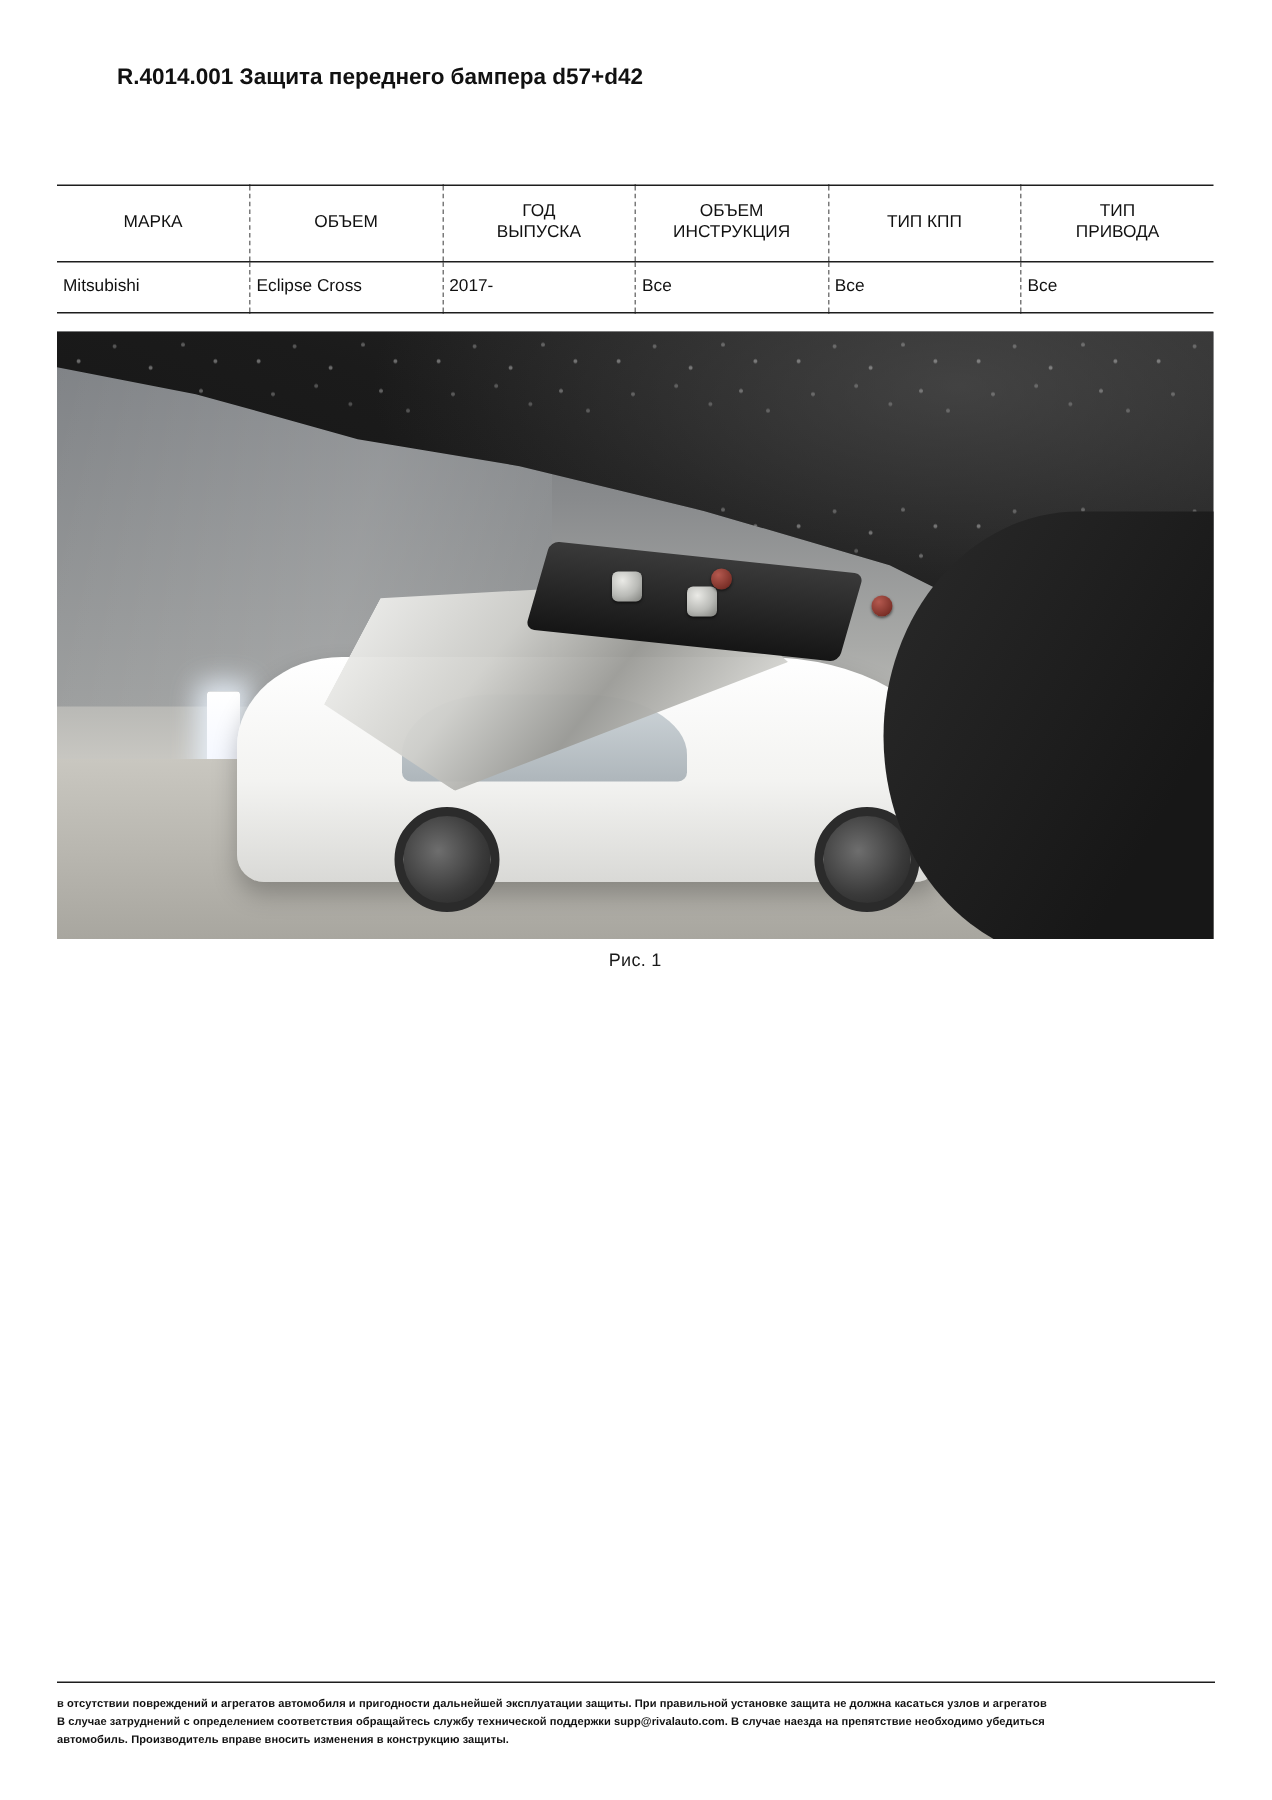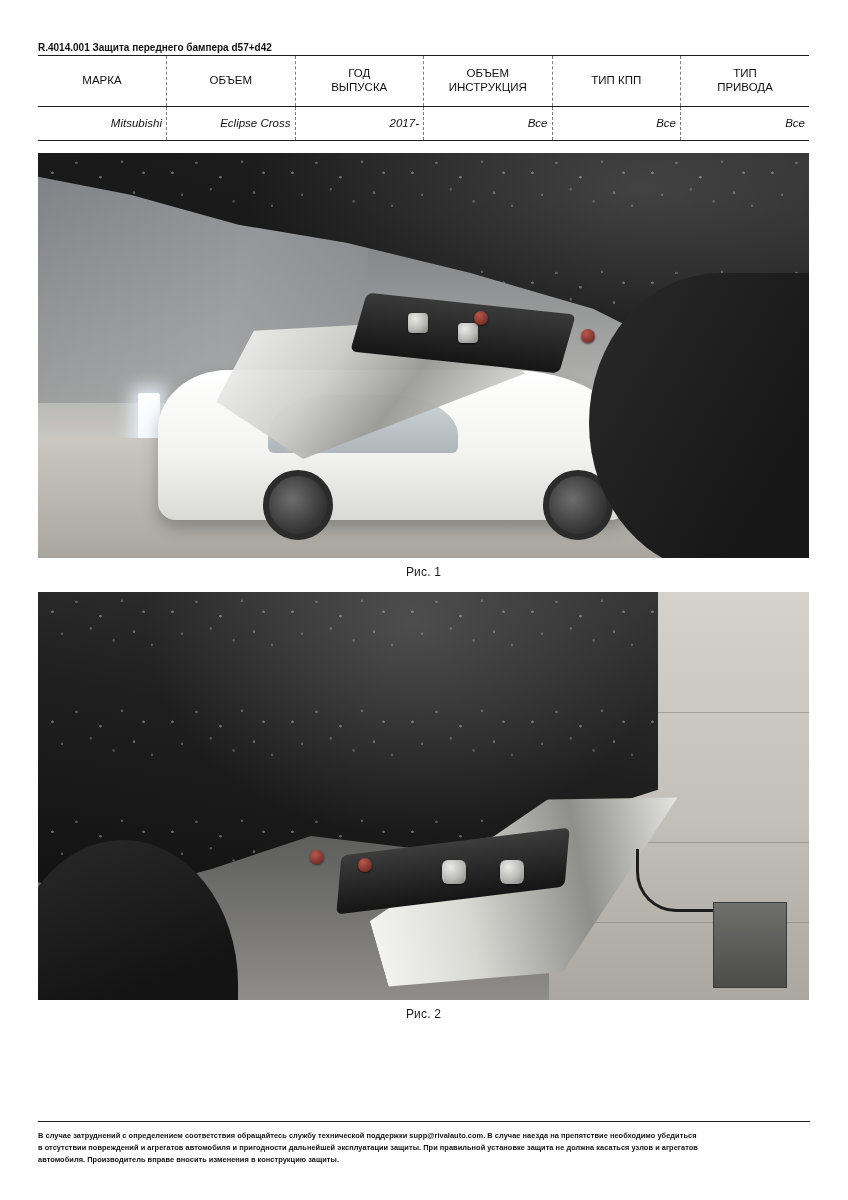--- a/index.html
+++ b/index.html
@@ -29,29 +29,31 @@
     padding-top: 36px;
   }
   .header .doc-kicker {
     font-size: 12.5px;
     letter-spacing: 0.4px;
     color: #2b2b2b;
     font-weight: 400;
     line-height: 1.4;
   }
   .header .doc-title {
-    font-size: 10px;
+    font-size: 15px;
     font-weight: bold;
     color: #111;
     margin-top: 5px;
     line-height: 1.4;
+    margin-left: 40px;
   }
 
   
   .spec-table {
+    margin-top: 61px;
     width: 771px;
     border-collapse: collapse;
     table-layout: fixed;
   }
   .spec-table thead tr {
     border-top: 1px solid #1d1d1d;
     border-bottom: 1px solid #1d1d1d;
   }
   .spec-table tbody tr {
     border-bottom: 1px solid #1d1d1d;
@@ -65,27 +67,26 @@
     line-height: 1.25;
     border-right: 1px dashed #7a7a7a;
     vertical-align: middle;
     height: 44px;
     box-sizing: border-box;
   }
   .spec-table td {
     font-size: 11.5px;
     font-weight: 400;
     color: #111;
-    text-align: right;
+    text-align: left;
     padding: 10px 4px 11px;
     border-right: 1px dashed #7a7a7a;
     vertical-align: middle;
     height: 32px;
     box-sizing: border-box;
-    font-style: italic;
   }
   .spec-table th:last-child,
   .spec-table td:last-child {
     border-right: none;
   }
   .spec-table th .l2 { display: block; }
 
   
   .figure {
     margin-top: 12px;
@@ -340,43 +341,20 @@
       <div class="p1-chrome"></div>
       <div class="p1-bracket"></div>
       <div class="bolt" style="left:370px;top:160px;"></div>
       <div class="bolt" style="left:420px;top:170px;"></div>
       <div class="bolt red" style="left:436px;top:158px;"></div>
       <div class="bolt red" style="left:543px;top:176px;"></div>
     </div>
     <div class="caption">Рис. 1</div>
   </div>
 
-  <div class="figure fig2">
-    <div class="photo">
-      <div class="p2-bg"></div>
-      <div class="p2-wall">
-        <div class="panelline" style="top:120px;"></div>
-        <div class="panelline" style="top:250px;"></div>
-        <div class="panelline" style="top:330px;"></div>
-      </div>
-      <div class="p2-underbody">
-        <div class="p1-speck"></div>
-      </div>
-      <div class="p2-chrome"></div>
-      <div class="p2-bracket"></div>
-      <div class="bolt" style="left:404px;top:268px;width:24px;height:24px;border-radius:6px;"></div>
-      <div class="bolt" style="left:462px;top:268px;width:24px;height:24px;border-radius:6px;"></div>
-      <div class="bolt red" style="left:272px;top:258px;"></div>
-      <div class="bolt red" style="left:320px;top:266px;"></div>
-      <div class="p2-tire"></div>
-      <div class="p2-cable"></div>
-      <div class="p2-box"></div>
-    </div>
-    <div class="caption">Рис. 2</div>
+
+  <div class="footer">
+    <p>в отсутствии повреждений и агрегатов автомобиля и пригодности дальнейшей эксплуатации защиты. При правильной установке защита не должна касаться узлов и агрегатов</p>
+    <p>В случае затруднений с определением соответствия обращайтесь службу технической поддержки supp@rivalauto.com. В случае наезда на препятствие необходимо убедиться</p>
+    <p>автомобиль. Производитель вправе вносить изменения в конструкцию защиты.</p>
   </div>
 
-  <div class="footer">
-    <p>В случае затруднений с определением соответствия обращайтесь службу технической поддержки supp@rivalauto.com. В случае наезда на препятствие необходимо убедиться</p>
-    <p>в отсутствии повреждений и агрегатов автомобиля и пригодности дальнейшей эксплуатации защиты. При правильной установке защита не должна касаться узлов и агрегатов</p>
-    <p>автомобиля. Производитель вправе вносить изменения в конструкцию защиты.</p>
-  </div>
-
 </div>
 
 </body></html>

